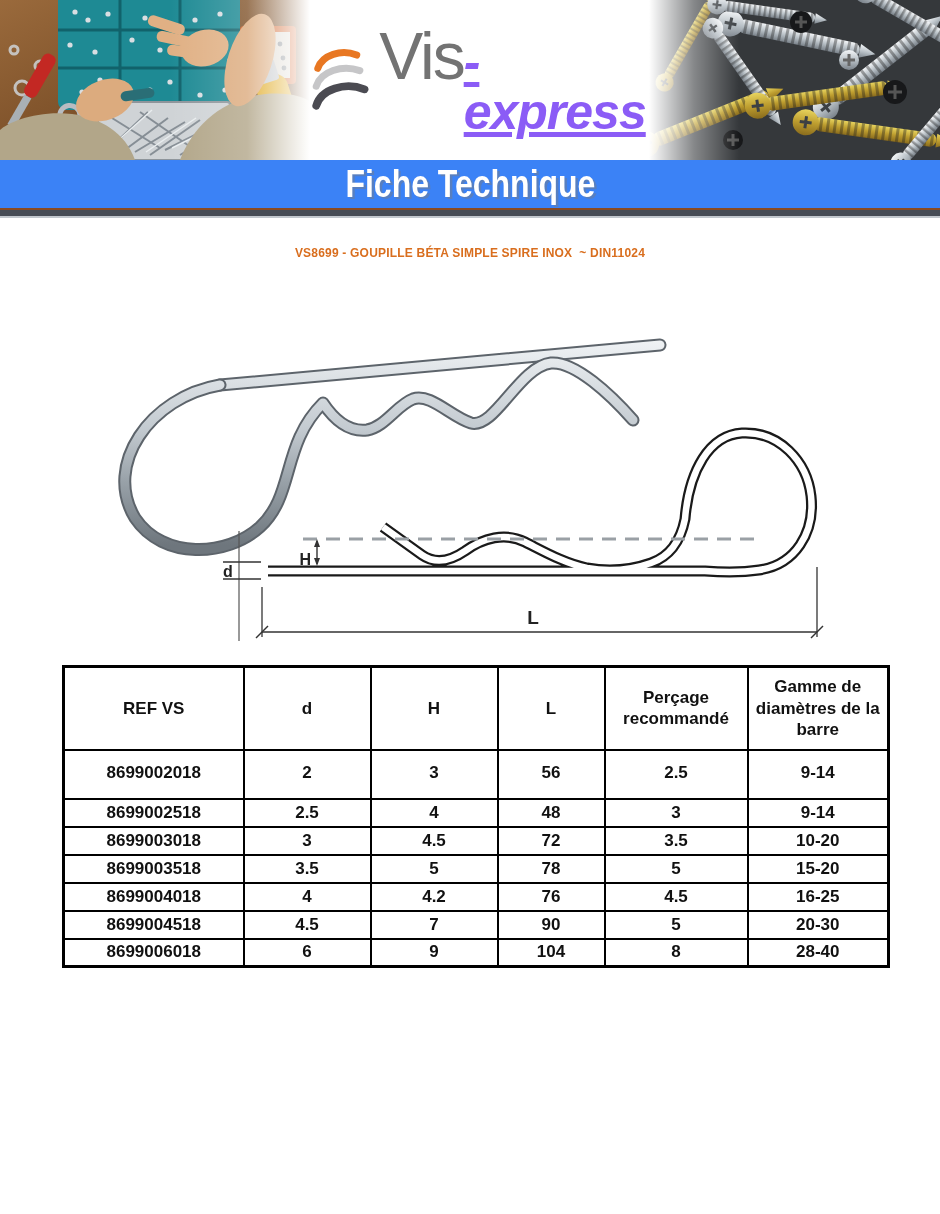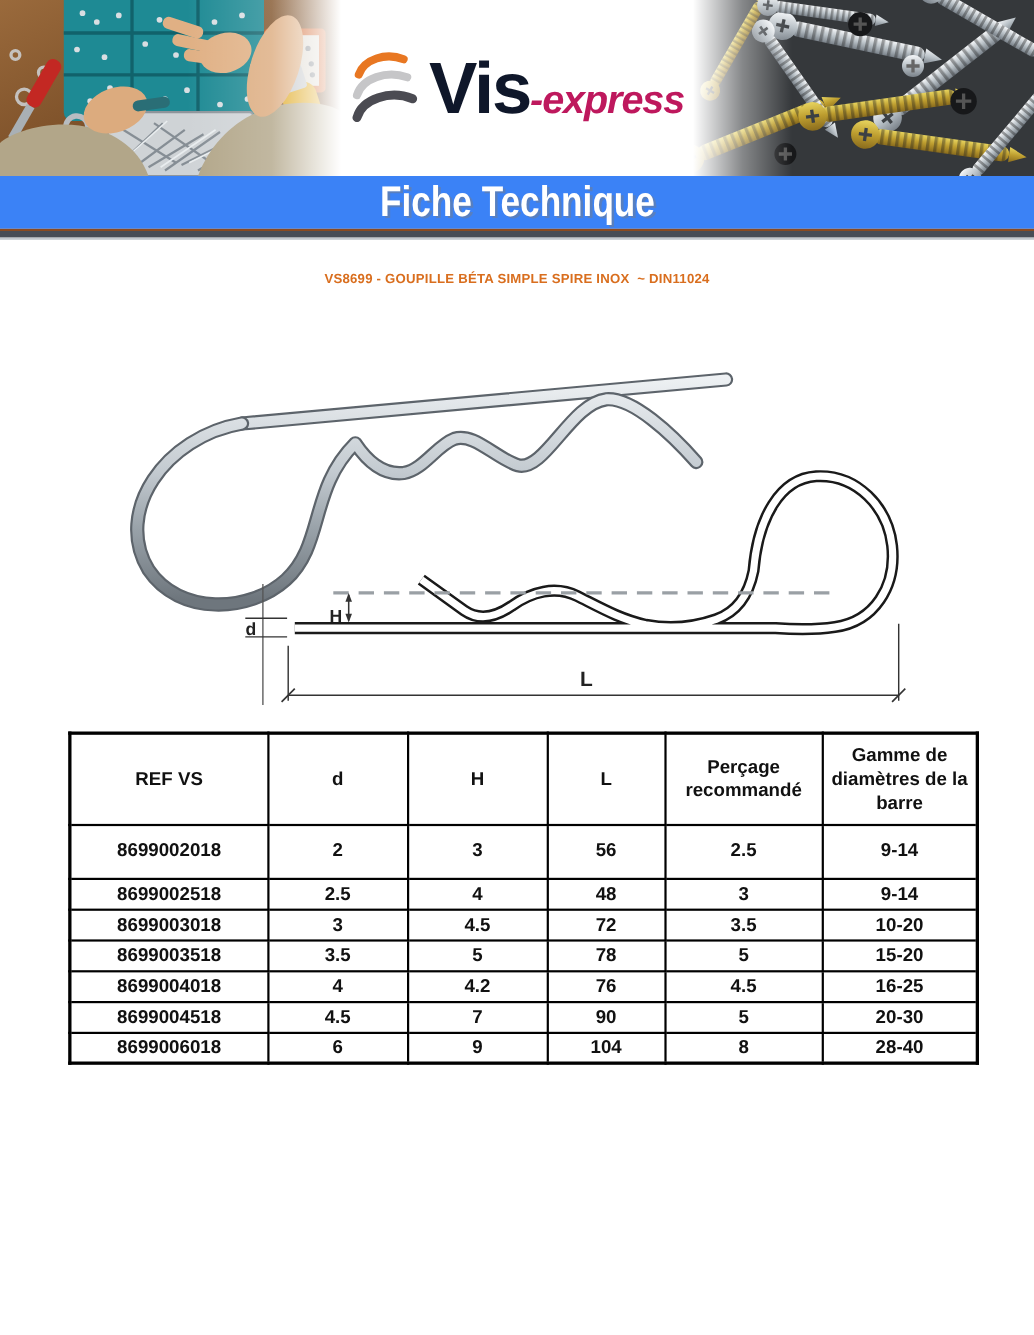--- a/index.html
+++ b/index.html
@@ -6,22 +6,22 @@
   body { background:#e9e9e9; font-family:"Liberation Sans", sans-serif; }
   .page { position:relative; width:940px; height:1214px; background:#ffffff; margin:0 auto; overflow:hidden; }
 
   
   .header { position:absolute; left:0; top:0; width:940px; height:160px; display:flex; background:#fff; }
   .photo { width:310px; height:160px; flex:0 0 auto; display:block; }
   .logo-zone { flex:1; display:flex; align-items:center; justify-content:center; background:#fff; }
   .logo-wrap { display:flex; align-items:center; }
   .swooshes { width:62px; height:82px; margin-right:10px; }
   .logo-text { display:flex; align-items:baseline; }
-  .logo-main { font-size:66px; font-weight:bold; color:#0f172a; letter-spacing:-2px; line-height:1; }
-  .logo-suffix { font-size:36px; font-weight:bold; font-style:italic; color:#be185d; letter-spacing:-1px; line-height:1; }
+  .logo-main { font-size:66px; font-weight:normal; color:#737373; letter-spacing:-2px; line-height:1; }
+  .logo-suffix { font-size:50px; font-weight:bold; font-style:italic; color:#8b5cf6; letter-spacing:-1px; line-height:1;text-decoration:underline; }
 
   
   .banner { position:absolute; left:0; top:160px; width:940px; height:48px; background:#3b82f6; text-align:center; overflow:hidden; }
   .banner-text { display:inline-block; font-size:39px; font-weight:bold; color:#ffffff; line-height:47px; transform:scaleX(.82); transform-origin:center; letter-spacing:0px; text-shadow:3px 2px 0 rgba(125,125,125,.45); }
   .sep { position:absolute; left:0; top:208px; width:940px; }
   .sep-a { height:2px; background:#8a4a20; }
   .sep-b { height:6px; background:#474c55; }
   .sep-c { height:2px; background:#c2c7cd; }
 
   

